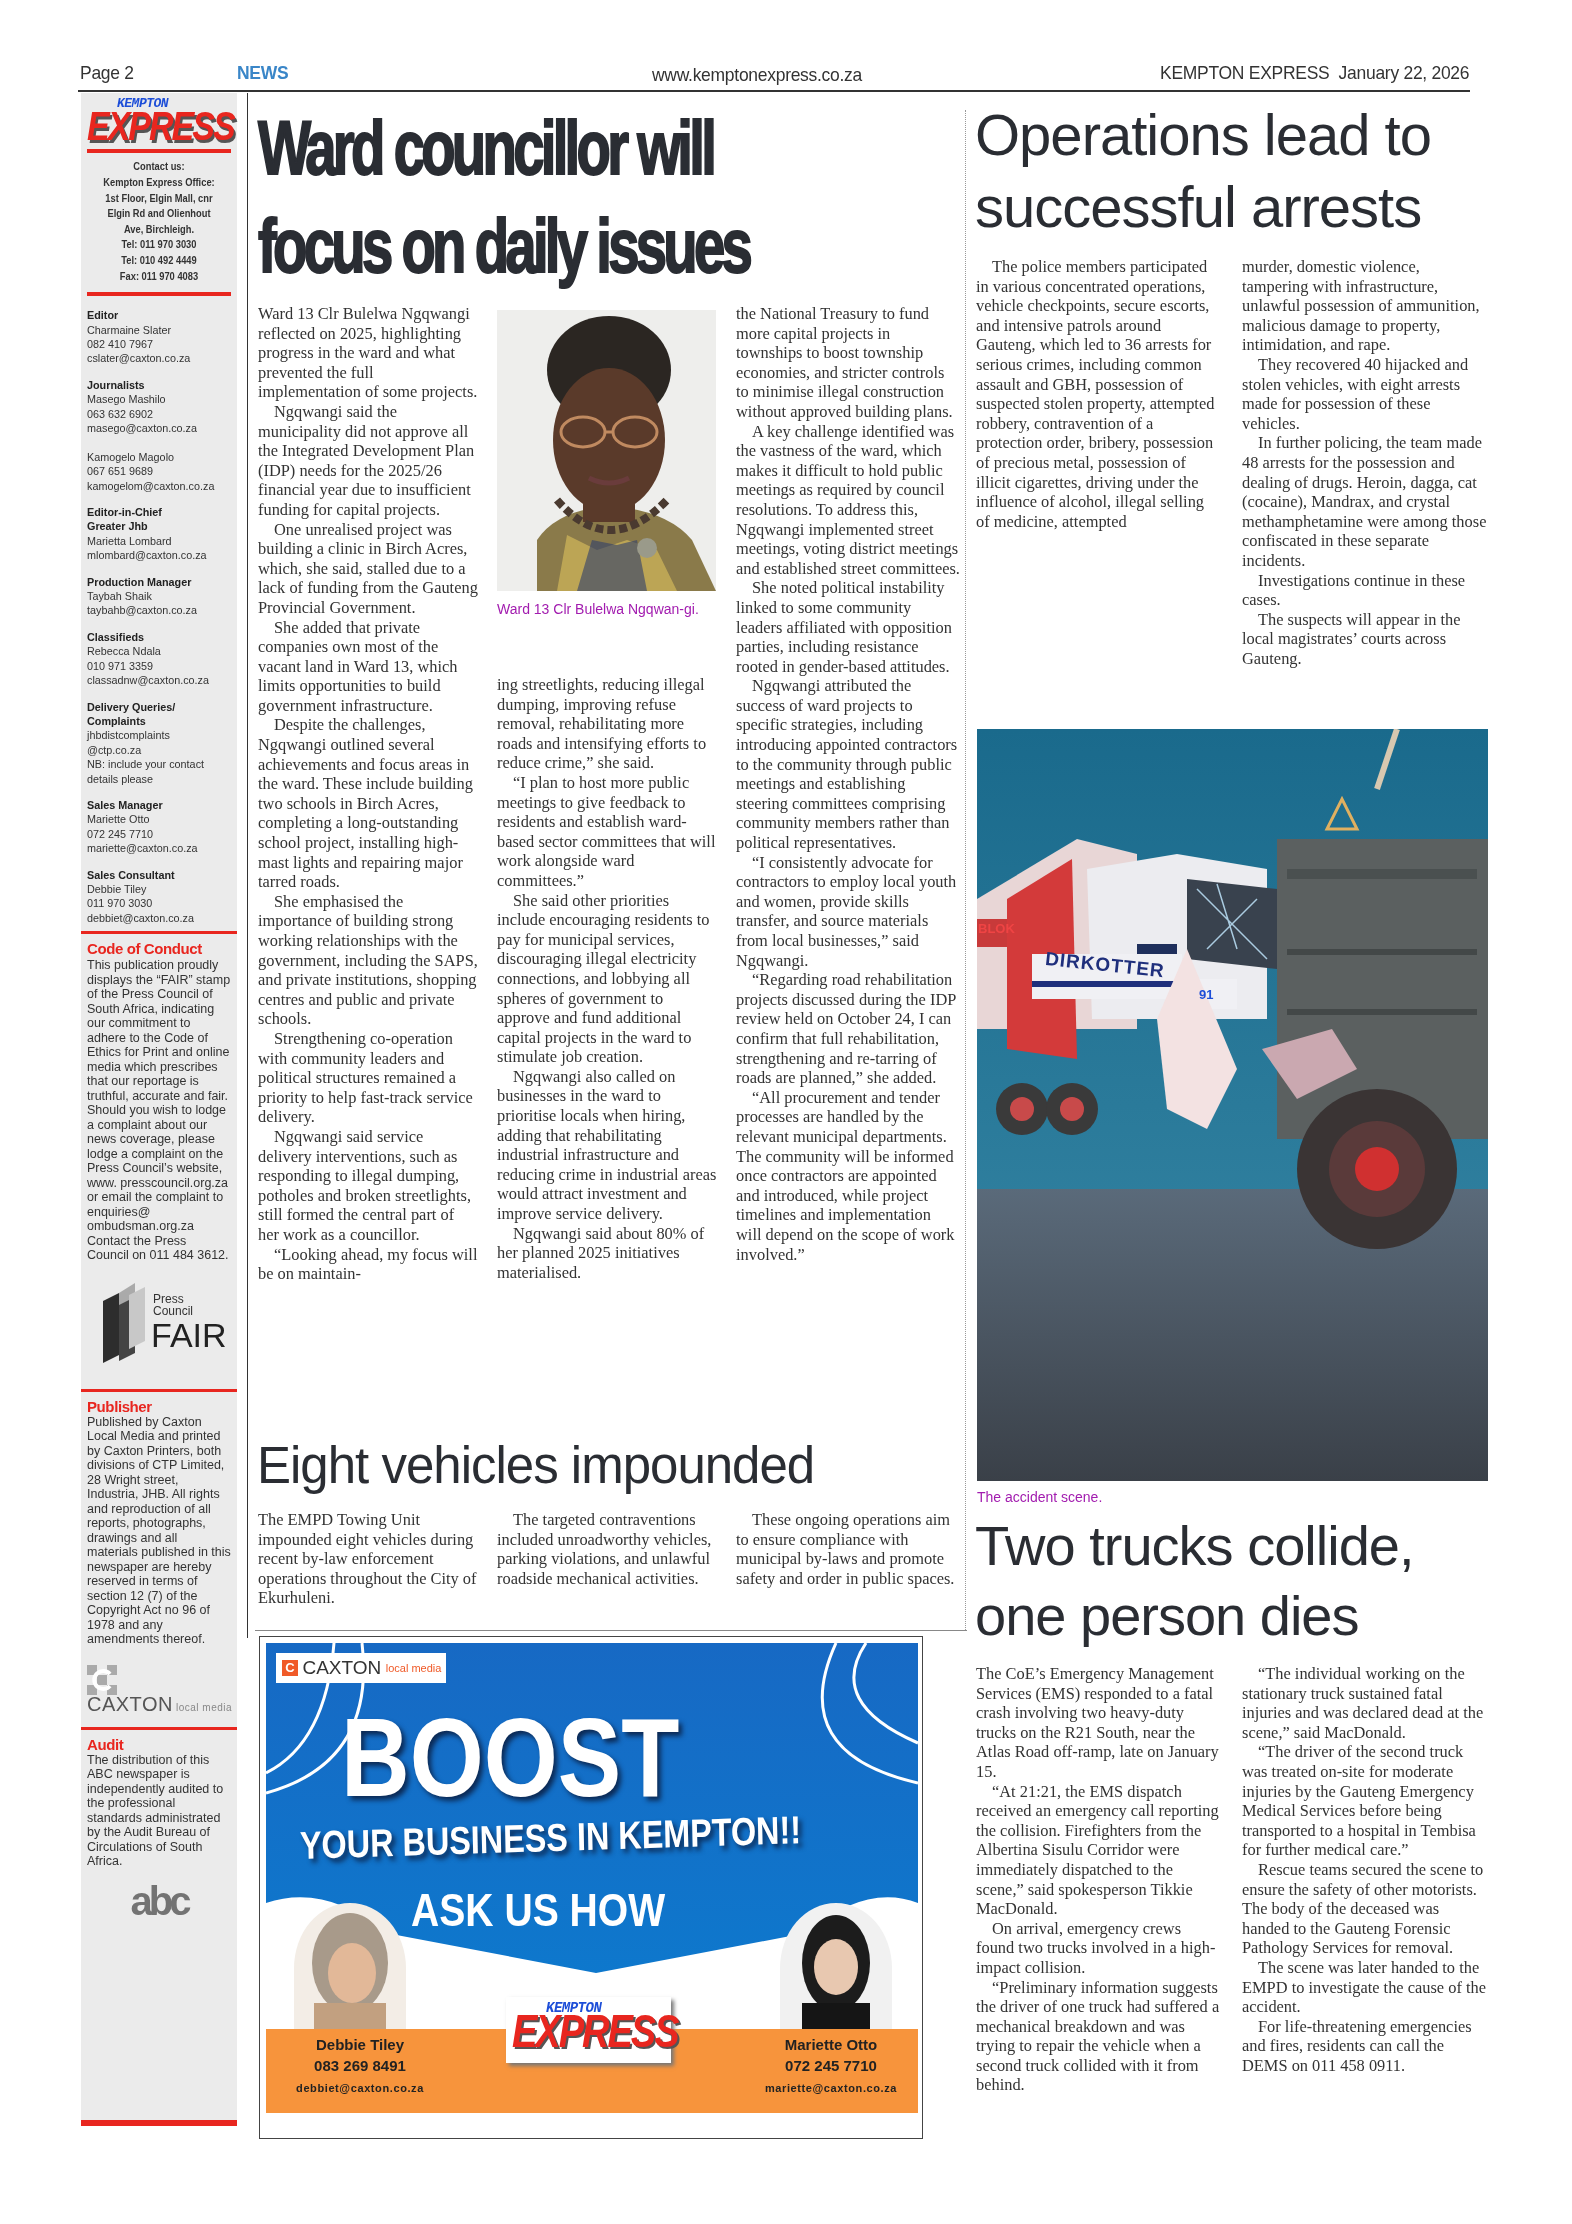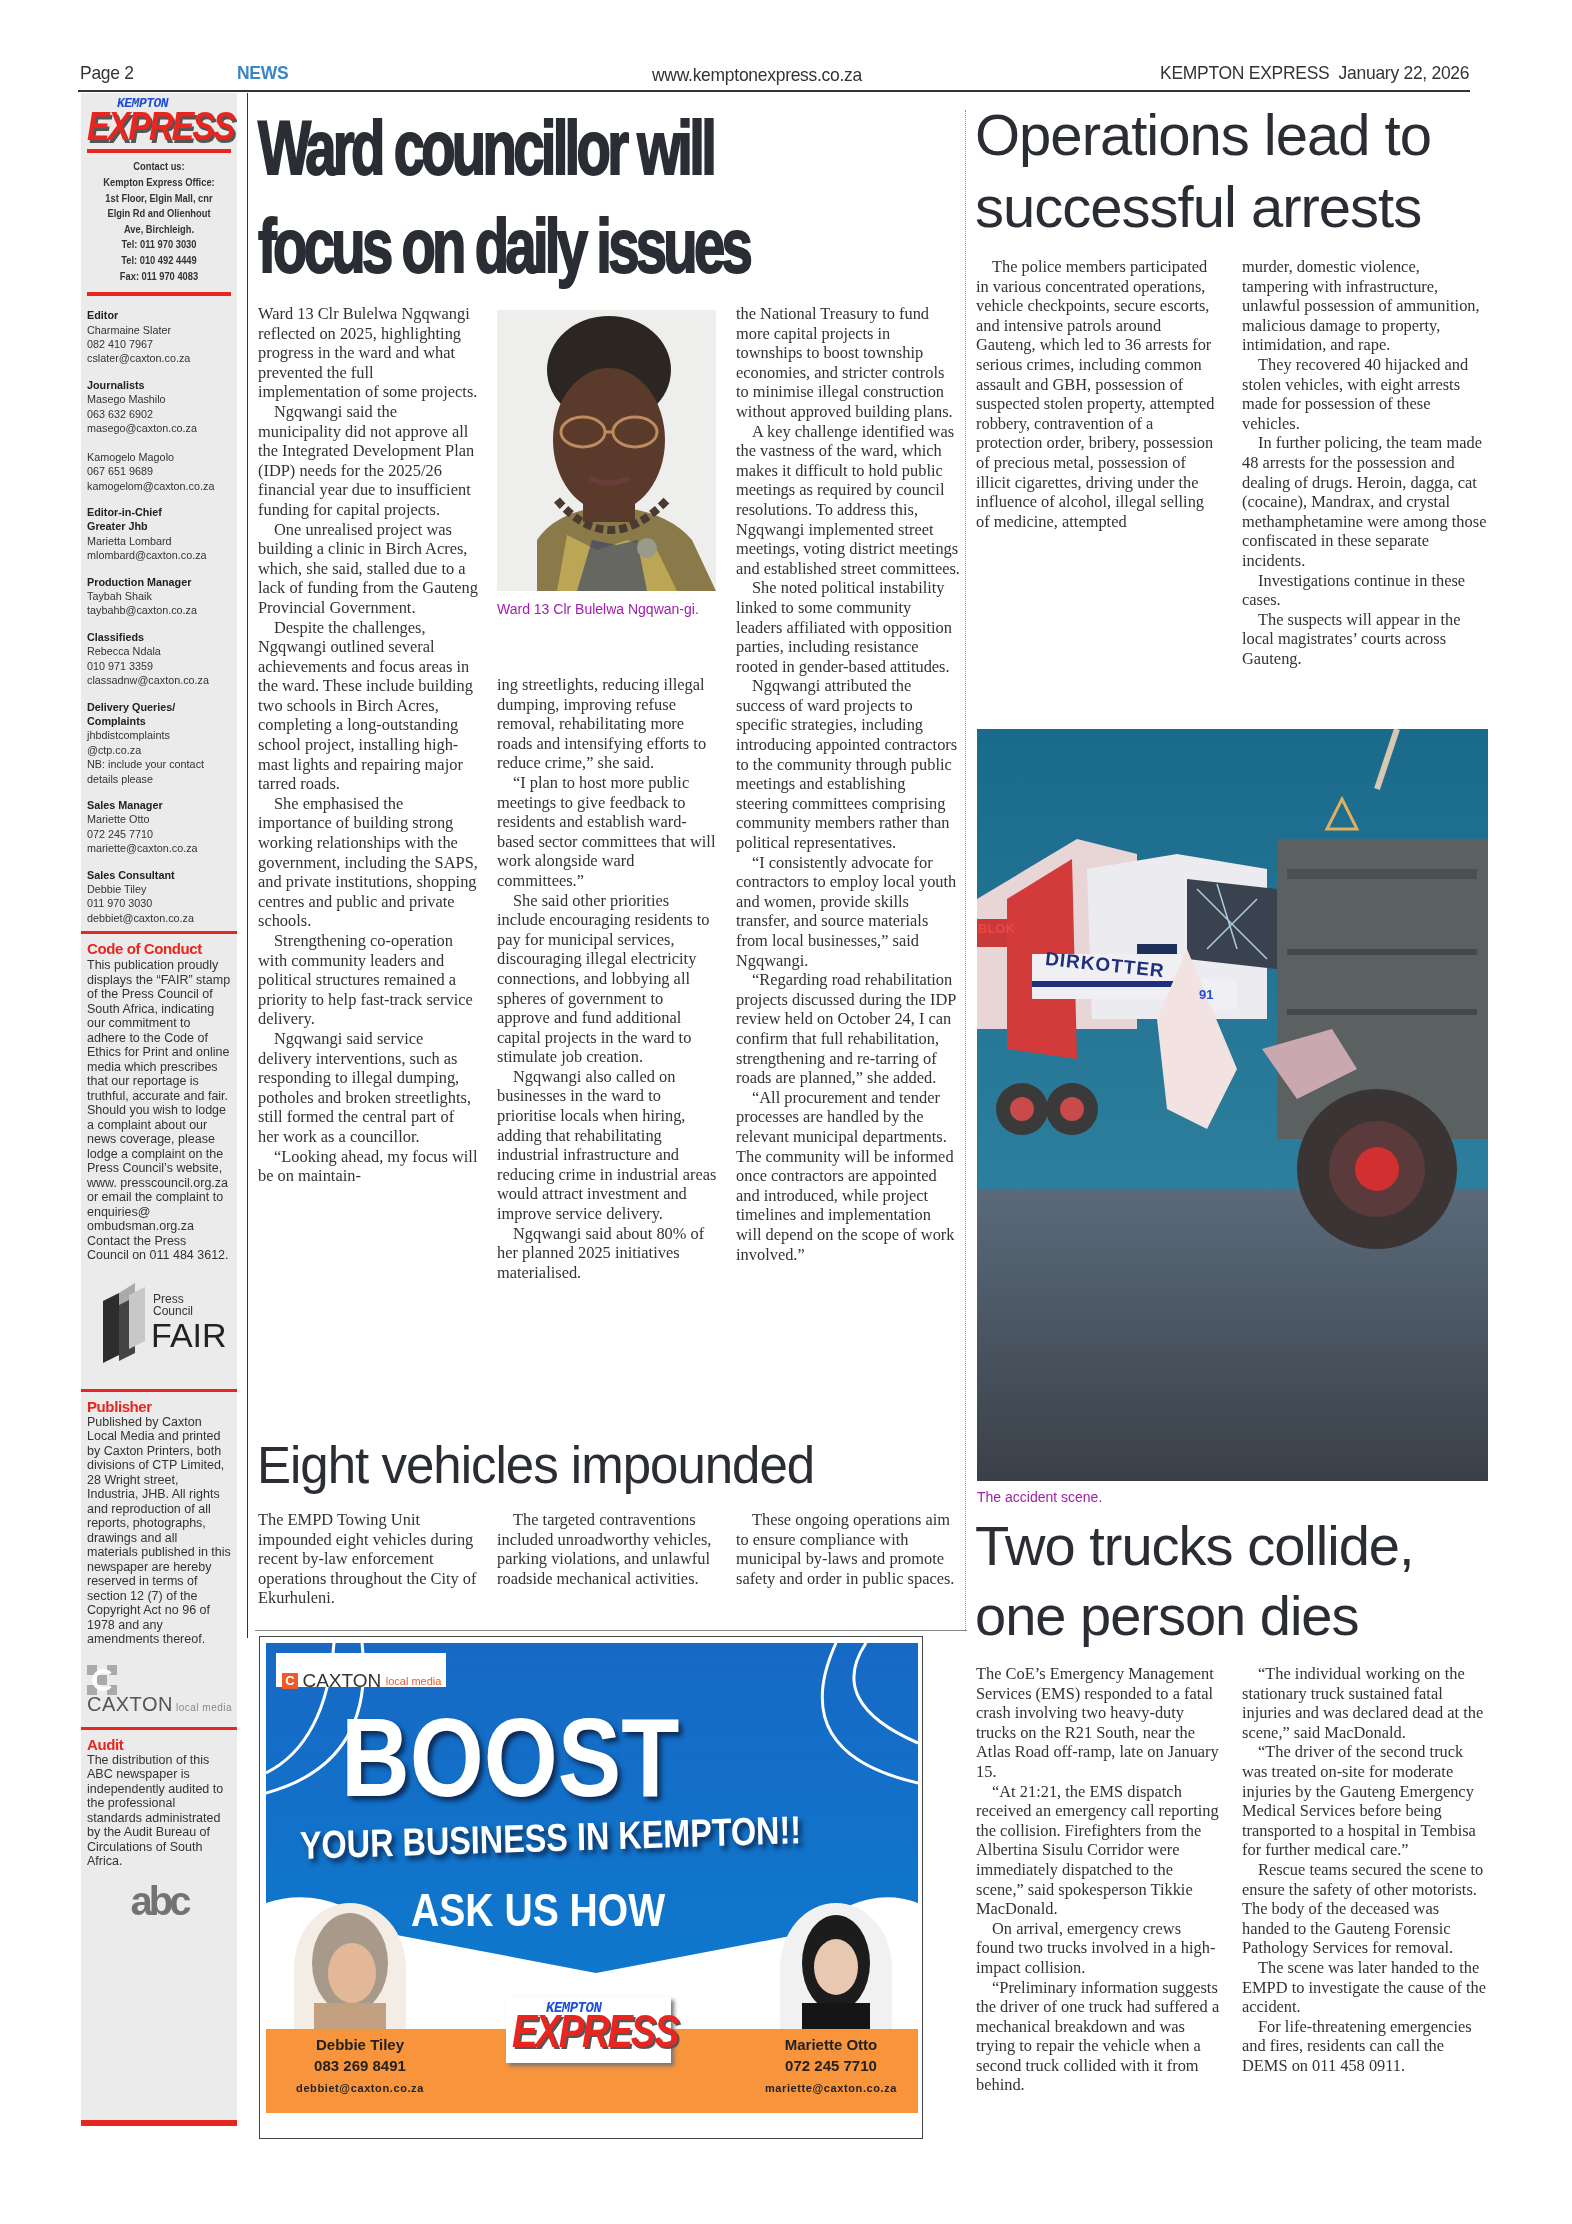--- a/index.html
+++ b/index.html
@@ -159,20 +159,21 @@
 <div class="vdot" style="left:247px;top:93px;height:1545px;border-left:1px solid #333"></div>
 <div class="vdot" style="left:965px;top:110px;height:1520px"></div>
 
 <div class="abs h-ward" style="left:258px;top:100px">Ward councillor will</div>
 <div class="abs h-ward" style="left:258px;top:198px">focus on daily issues</div>
 
 <div class="abs col" id="ward-col1" style="left:258px;top:304px;width:220px">
     <p class="first">Ward 13 Clr Bulelwa Ngqwangi reflected on 2025, highlighting progress in the ward and what prevented the full implementation of some projects.</p>
     <p>Ngqwangi said the municipality did not approve all the Integrated Development Plan (IDP) needs for the 2025/26 financial year due to insufficient funding for capital projects.</p>
     <p>One unrealised project was building a clinic in Birch Acres, which, she said, stalled due to a lack of funding from the Gauteng Provincial Government.</p>
+    <p>She added that private companies own most of the vacant land in Ward 13, which limits opportunities to build government infrastructure.</p>
     <p>Despite the challenges, Ngqwangi outlined several achievements and focus areas in the ward. These include building two schools in Birch Acres, completing a long-outstanding school project, installing high-mast lights and repairing major tarred roads.</p>
     <p>She emphasised the importance of building strong working relationships with the government, including the SAPS, and private institutions, shopping centres and public and private schools.</p>
     <p>Strengthening co-operation with community leaders and political structures remained a priority to help fast-track service delivery.</p>
     <p>Ngqwangi said service delivery interventions, such as responding to illegal dumping, potholes and broken streetlights, still formed the central part of her work as a councillor.</p>
     <p>“Looking ahead, my focus will be on maintain-</p>
   </div>
 
 <div class="photo" style="left:497px;top:310px;width:219px;height:281px;background:#f2f2f2">
   <svg width="219" height="281" viewBox="0 0 219 281">
     <rect width="219" height="281" fill="#eeeeec"></rect>
@@ -222,21 +223,21 @@
 
 <div class="ad">
   <div class="ad-blue">
     <svg width="652" height="470" viewBox="0 0 652 470" style="position:absolute;left:0;top:0">
       <path d="M0 130 Q60 100 68 0" stroke="#fff" stroke-width="3" fill="none"></path>
       <path d="M0 150 Q110 120 96 0" stroke="#fff" stroke-width="3" fill="none"></path>
       <path d="M652 100 Q560 60 600 0" stroke="#fff" stroke-width="3" fill="none"></path>
       <path d="M652 140 Q520 110 570 0" stroke="#fff" stroke-width="3" fill="none"></path>
       <path d="M0 260 L0 470 L652 470 L652 260 Q600 240 540 290 L330 330 L120 290 Q60 240 0 260 Z" fill="#fff"></path>
     </svg>
-    <div style="position:absolute;left:10px;top:10px;width:170px;height:30px;background:#fff;padding:17px 6px;font-family:'Liberation Sans',sans-serif;white-space:nowrap">
+    <div style="position:absolute;left:10px;top:10px;width:170px;height:30px;background:#fff;padding:4px 6px;font-family:'Liberation Sans',sans-serif;white-space:nowrap">
       <span style="display:inline-block;width:16px;height:16px;background:#f05a28;color:#fff;font-weight:bold;font-size:13px;line-height:16px;text-align:center;vertical-align:middle">C</span>
       <span style="font-size:19px;color:#333;vertical-align:middle">CAXTON</span>
       <span style="font-size:11px;color:#f05a28;vertical-align:middle">local media</span>
     </div>
     <div class="boost" style="position:absolute;left:75px;top:55px;font-size:112px;line-height:120px;transform:scaleX(0.85);transform-origin:left">BOOST</div>
     <div class="boost" style="position:absolute;left:34px;top:180px;font-size:39px;line-height:46px;transform:scaleX(0.83) rotate(-1.5deg);transform-origin:left">YOUR BUSINESS IN KEMPTON!!</div>
     <div class="boost" style="position:absolute;left:145px;top:240px;font-size:46px;line-height:54px;transform:scaleX(0.85);transform-origin:left;text-shadow:none">ASK US HOW</div>
   </div>
   <div style="position:absolute;left:34px;top:266px;width:112px;height:130px;border-radius:50% 50% 0 0;background:#f3ede6;overflow:hidden">
     <svg width="112" height="130" viewBox="0 0 112 130">

